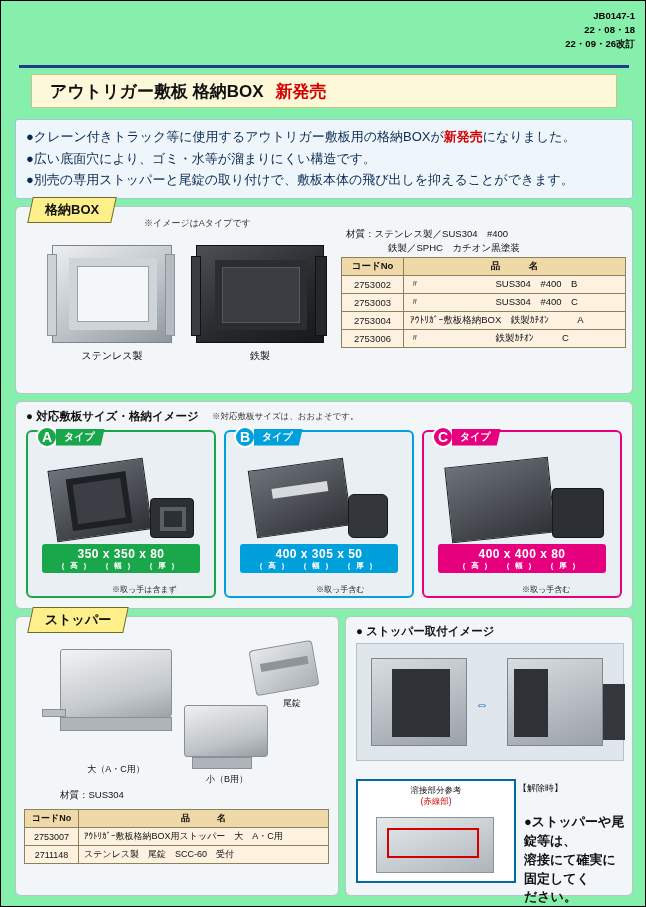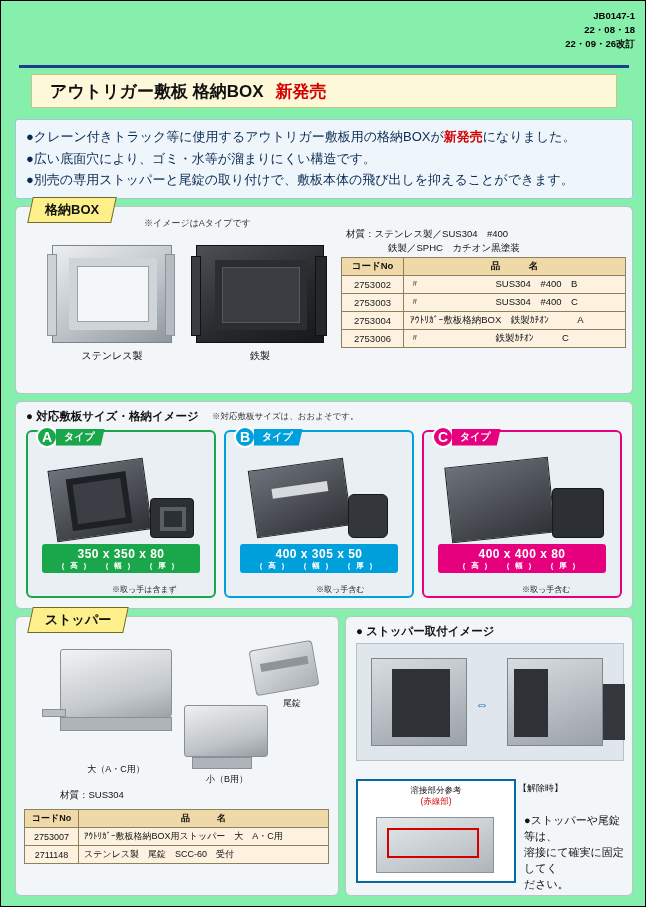--- a/index.html
+++ b/index.html
@@ -130,21 +130,21 @@
   table.codes2 th { background:#f0d9a8; font-weight:bold; text-align:center; }
   table.codes2 td.code { background:#fdf2e0; text-align:center; width: 54px; }
   table.codes2 td.name { background:#fdf2e0; padding-left: 5px; white-space: nowrap; }
   .cap { font-size: 9px; text-align:center; }
   .weld-box {
     position:absolute; border:2px solid #0369a1; background:#fff;
     border-radius: 0;
   }
   .weld-title { font-size: 8.5px; text-align:center; line-height:1.3; }
   .weld-red { color:#d40000; }
-  .rt { font-size: 11px; line-height:1.45; color:#111; }
+  .rt { font-size: 13px; line-height:1.45; color:#111;font-weight:bold; }
 </style>
 </head>
 <body>
 
 <div class="page">
 
   <div class="doc-codes">
     <div>JB0147-1</div>
     <div>22・08・18</div>
     <div>22・09・26改訂</div>

